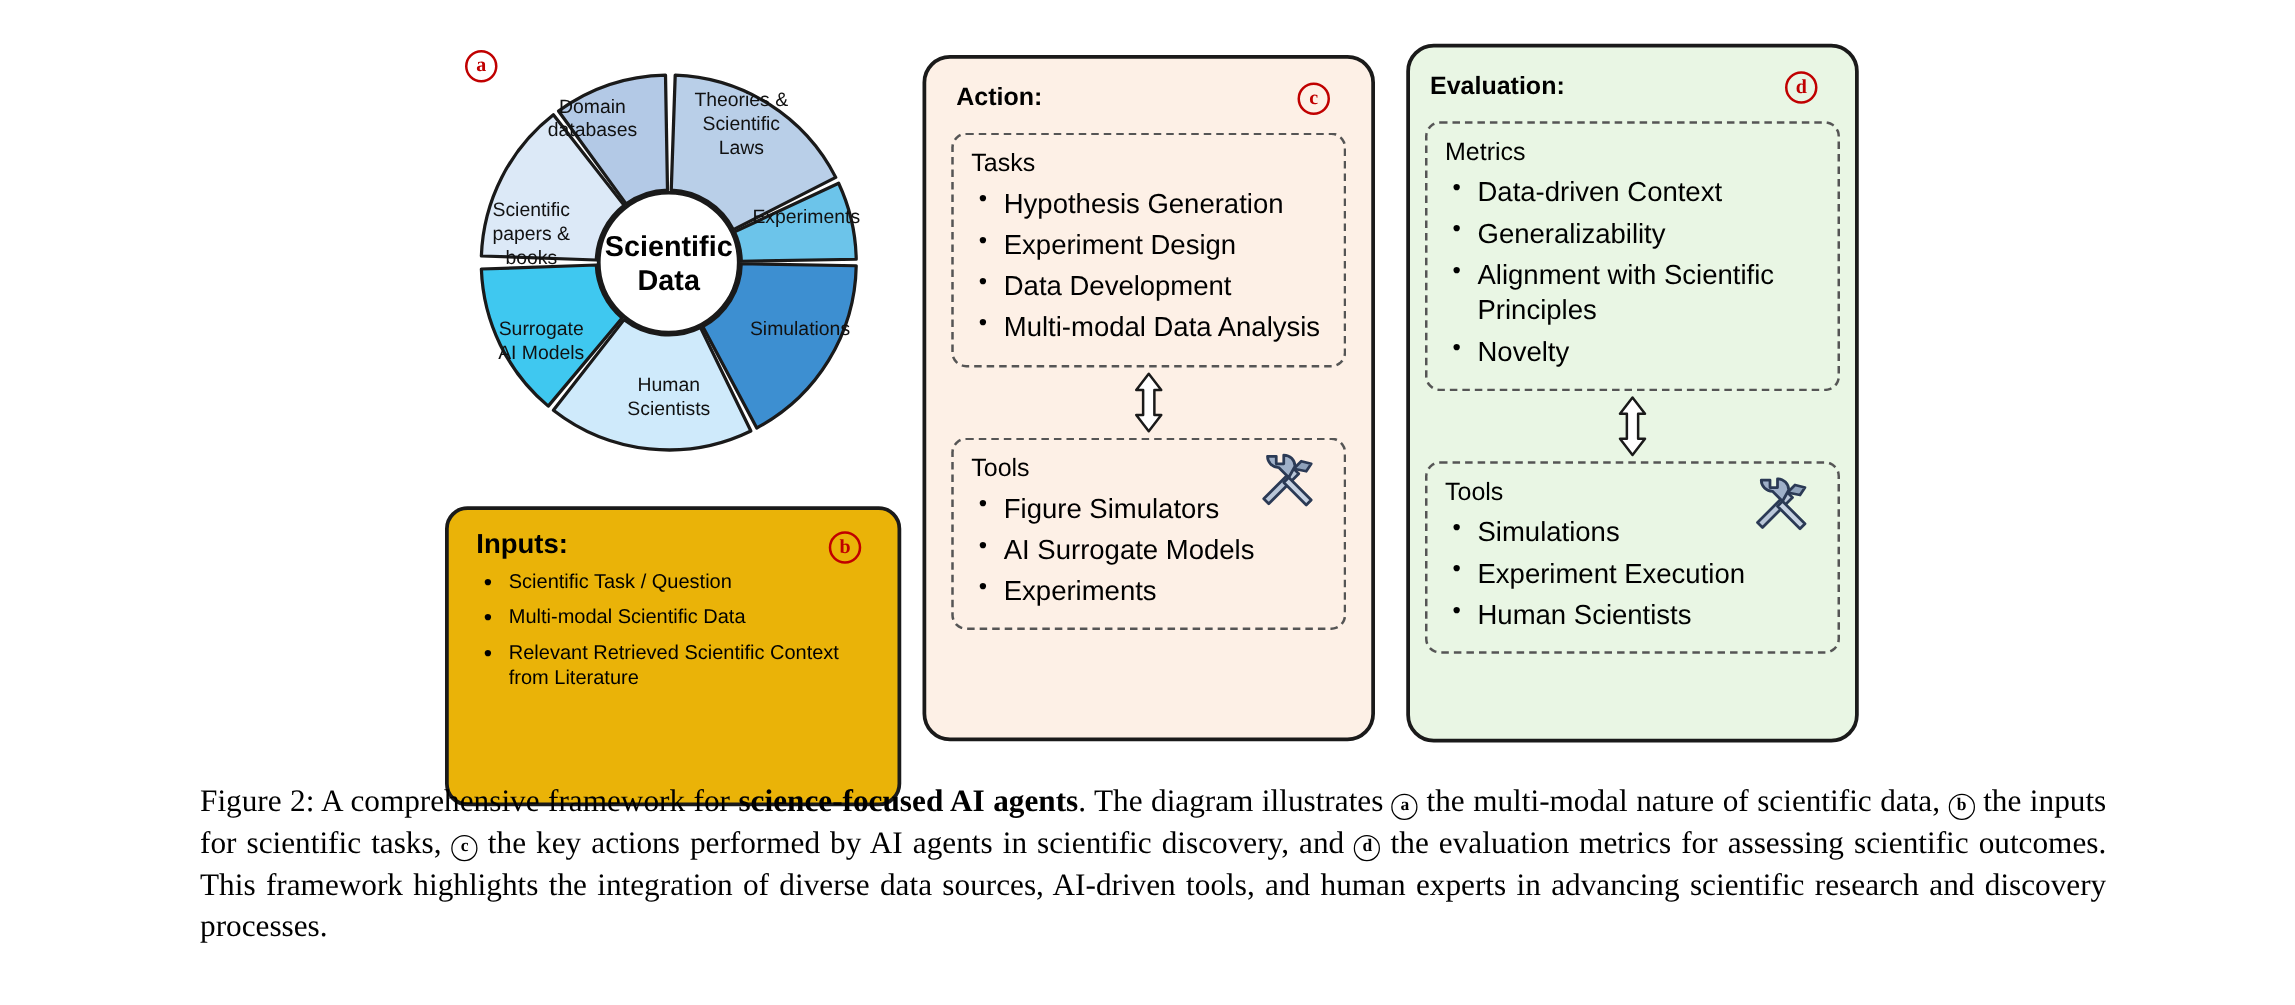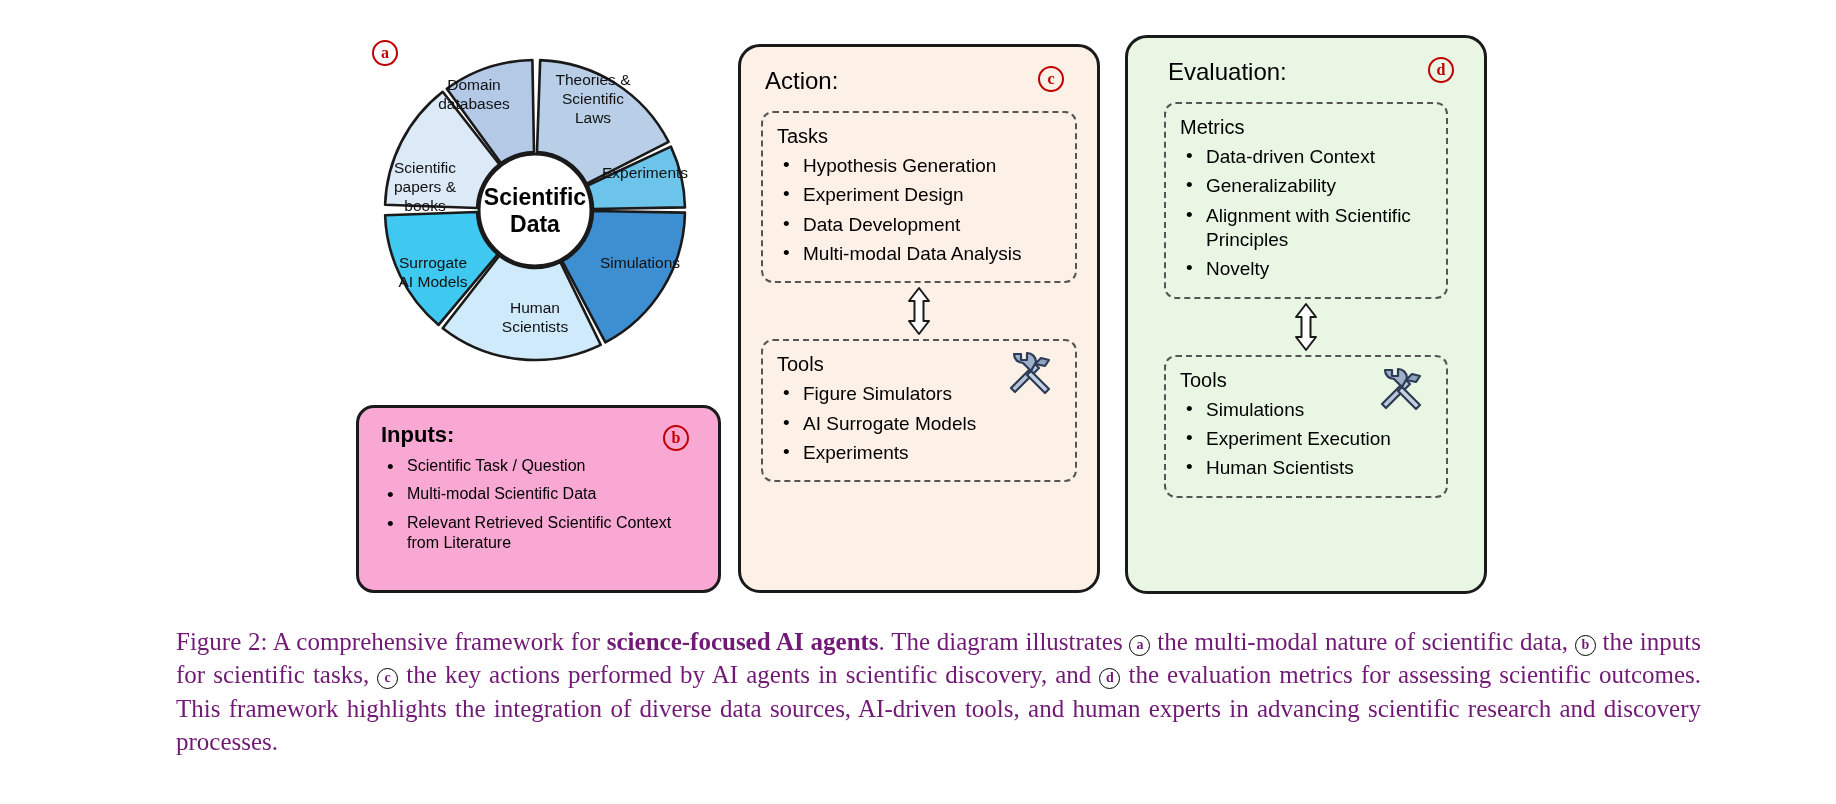--- a/index.html
+++ b/index.html
@@ -52,22 +52,22 @@
   }
 
   #badge-a { left: 372px; top: 40px; }
 
   
   #inputs-panel {
     position: absolute;
     left: 356px;
     top: 405px;
     width: 365px;
-    height: 188px;
-    background: #f9a8d4;
+    height: 240px;
+    background: #eab308;
     border: 3px solid #1a1a1a;
     border-radius: 18px;
     box-sizing: border-box;
     padding: 14px 18px 10px 22px;
   }
   #inputs-panel .panel-title {
     font-size: 22px;
     font-weight: bold;
     margin-bottom: 8px;
   }
@@ -111,72 +111,72 @@
   #evaluation-panel {
     position: absolute;
     left: 1125px;
     top: 35px;
     width: 362px;
     height: 559px;
     background: #e9f6e4;
     border: 3px solid #1a1a1a;
     border-radius: 22px;
     box-sizing: border-box;
-    padding: 18px 36px;
+    padding: 18px 12px;
   }
   #badge-d { left: 1428px; top: 57px; }
 
   .panel-heading {
-    font-size: 24px;
-    font-weight: normal;
+    font-size: 20px;
+    font-weight: bold;
     margin: 2px 0 16px 4px;
   }
 
   .dashed-box {
     border: 2px dashed #555555;
     border-radius: 12px;
     padding: 12px 14px 10px 14px;
     box-sizing: border-box;
     position: relative;
   }
   .dashed-box .box-title {
     font-size: 20px;
     font-weight: normal;
     margin-bottom: 6px;
   }
   .dashed-box .bullets li {
-    font-size: 19px;
+    font-size: 22px;
     margin-bottom: 5px;
   }
 
   .arrow-row {
     display: flex;
     justify-content: center;
     align-items: center;
     height: 56px;
   }
   .updown-arrow { display: block; }
 
   .tool-icon {
     position: absolute;
     right: 16px;
     top: 10px;
   }
 
   
   #caption {
     position: absolute;
-    left: 176px;
+    left: 160px;
     top: 625px;
     width: 1525px;
     font-family: "Liberation Serif", serif;
     font-size: 25px;
     line-height: 1.33;
     text-align: justify;
-    color: #701a75;
+    color: #000000;
   }
   #caption b { font-weight: bold; }
   .inline-badge {
     display: inline-block;
     width: 19px;
     height: 19px;
     line-height: 17px;
     border: 1.5px solid #000;
     border-radius: 50%;
     text-align: center;

